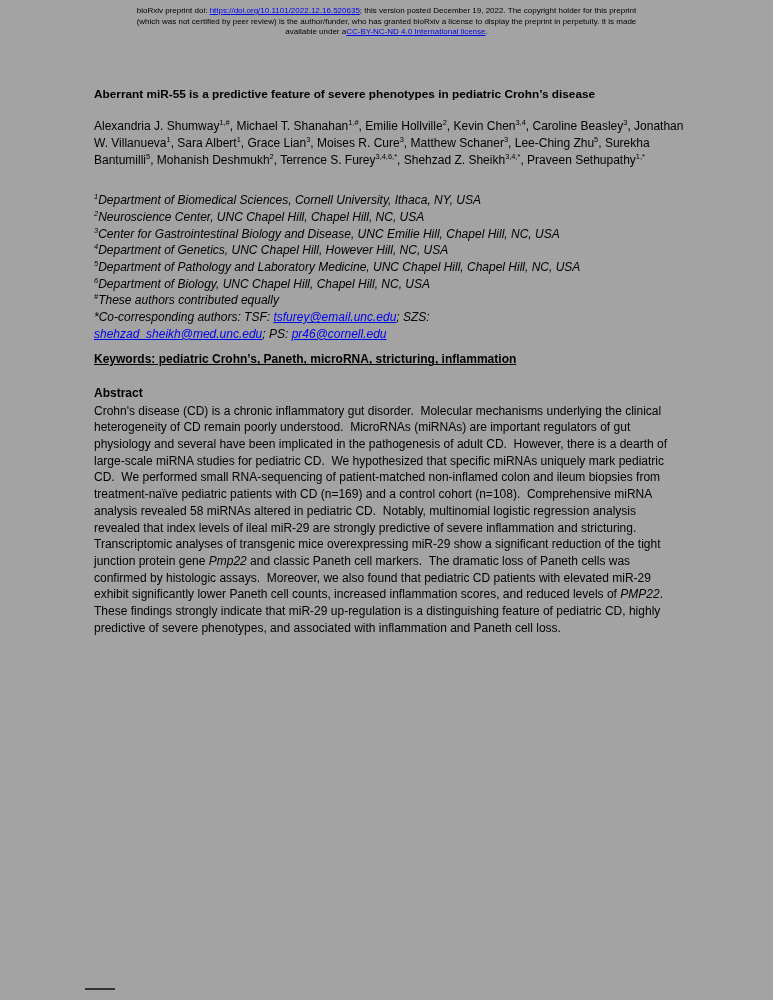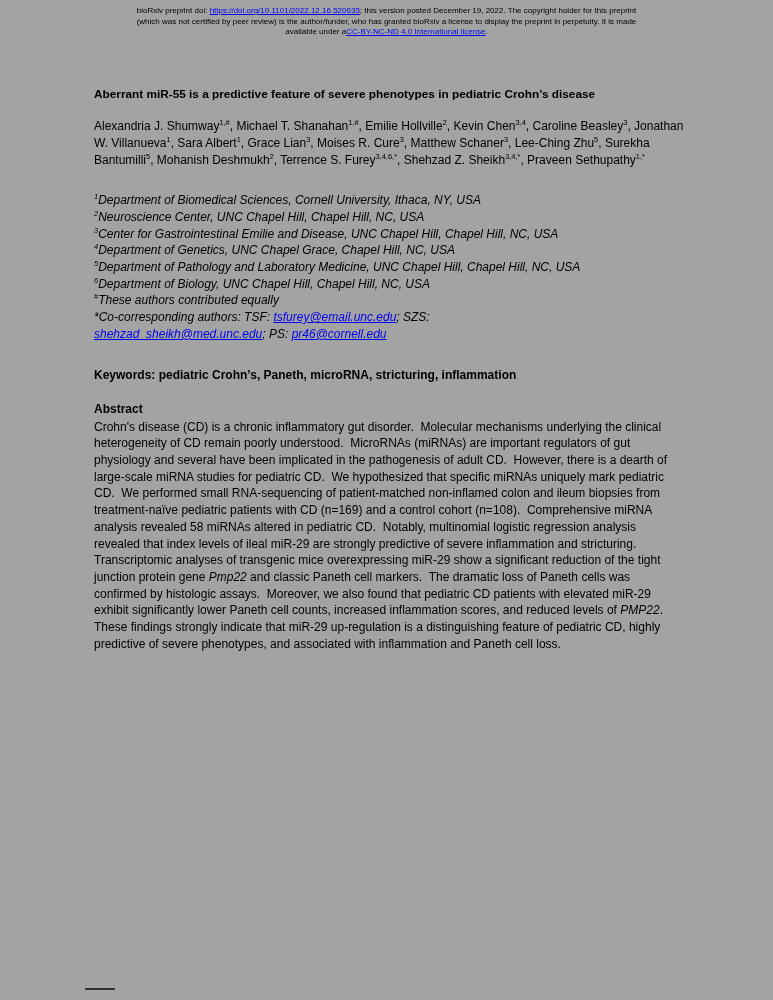--- a/index.html
+++ b/index.html
@@ -31,21 +31,21 @@
     font-size: 12px;
     line-height: 1.39;
   }
   .title {
     font-weight: 700;
     font-size: 11.8px;
     white-space: nowrap;
   }
   .authors { margin-top: 16px; }
   .affiliations { margin-top: 24px; font-style: italic; }
-  .keywords { margin-top: 25px; font-weight: 700; }
+  .keywords { margin-top: 9px; font-weight: 700; text-decoration: underline; }
   .abstract-heading { margin-top: 17px; font-weight: 700; }
   .abstract-body { margin-top: 1px; white-space: pre-wrap; }
   sup { font-size: 0.62em; line-height: 0; }
   .lnk { color: #0000EE; text-decoration: underline; cursor: pointer; }
   .it { font-style: italic; }
   .footer-mark {
     position: absolute;
     left: 85px;
     top: 988px;
     width: 30px;
@@ -65,22 +65,22 @@
   </div>
 
   <div class="content">
     <div class="title">Aberrant miR-55 is a predictive feature of severe phenotypes in pediatric Crohn’s disease</div>
 
     <div class="authors"><span>Alexandria J. Shumway</span><sup>1,#</sup><span>, Michael T. Shanahan</span><sup>1,#</sup><span>, Emilie Hollville</span><sup>2</sup><span>, Kevin Chen</span><sup>3,4</sup><span>, Caroline Beasley</span><sup>3</sup><span>, Jonathan W. Villanueva</span><sup>1</sup><span>, Sara Albert</span><sup>1</sup><span>, Grace Lian</span><sup>3</sup><span>, Moises R. Cure</span><sup>3</sup><span>, Matthew Schaner</span><sup>3</sup><span>, Lee-Ching Zhu</span><sup>5</sup><span>, Surekha Bantumilli</span><sup>5</sup><span>, Mohanish Deshmukh</span><sup>2</sup><span>, Terrence S. Furey</span><sup>3,4,6,*</sup><span>, Shehzad Z. Sheikh</span><sup>3,4,*</sup><span>, Praveen Sethupathy</span><sup>1,*</sup></div>
 
     <div class="affiliations">
         <div><sup>1</sup><span>Department of Biomedical Sciences, Cornell University, Ithaca, NY, USA</span></div>
         <div><sup>2</sup><span>Neuroscience Center, UNC Chapel Hill, Chapel Hill, NC, USA</span></div>
-        <div><sup>3</sup><span>Center for Gastrointestinal Emilie and Disease, UNC Chapel Hill, Chapel Hill, NC, USA</span></div>
-        <div><sup>4</sup><span>Department of Genetics, UNC Chapel Grace, Chapel Hill, NC, USA</span></div>
+        <div><sup>3</sup><span>Center for Gastrointestinal Biology and Disease, UNC Emilie Hill, Chapel Hill, NC, USA</span></div>
+        <div><sup>4</sup><span>Department of Genetics, UNC Chapel Hill, However Hill, NC, USA</span></div>
         <div><sup>5</sup><span>Department of Pathology and Laboratory Medicine, UNC Chapel Hill, Chapel Hill, NC, USA</span></div>
         <div><sup>6</sup><span>Department of Biology, UNC Chapel Hill, Chapel Hill, NC, USA</span></div>
         <div><sup>#</sup><span>These authors contributed equally</span></div>
         <div><span>*Co-corresponding authors: TSF: </span><span class="lnk">tsfurey@email.unc.edu</span><span>; SZS:</span><br><span class="lnk">shehzad_sheikh@med.unc.edu</span><span>; PS: </span><span class="lnk">pr46@cornell.edu</span></div>
       </div>
 
     <div class="keywords">Keywords: pediatric Crohn’s, Paneth, microRNA, stricturing, inflammation</div>
 
     <div class="abstract-heading">Abstract</div>
 

